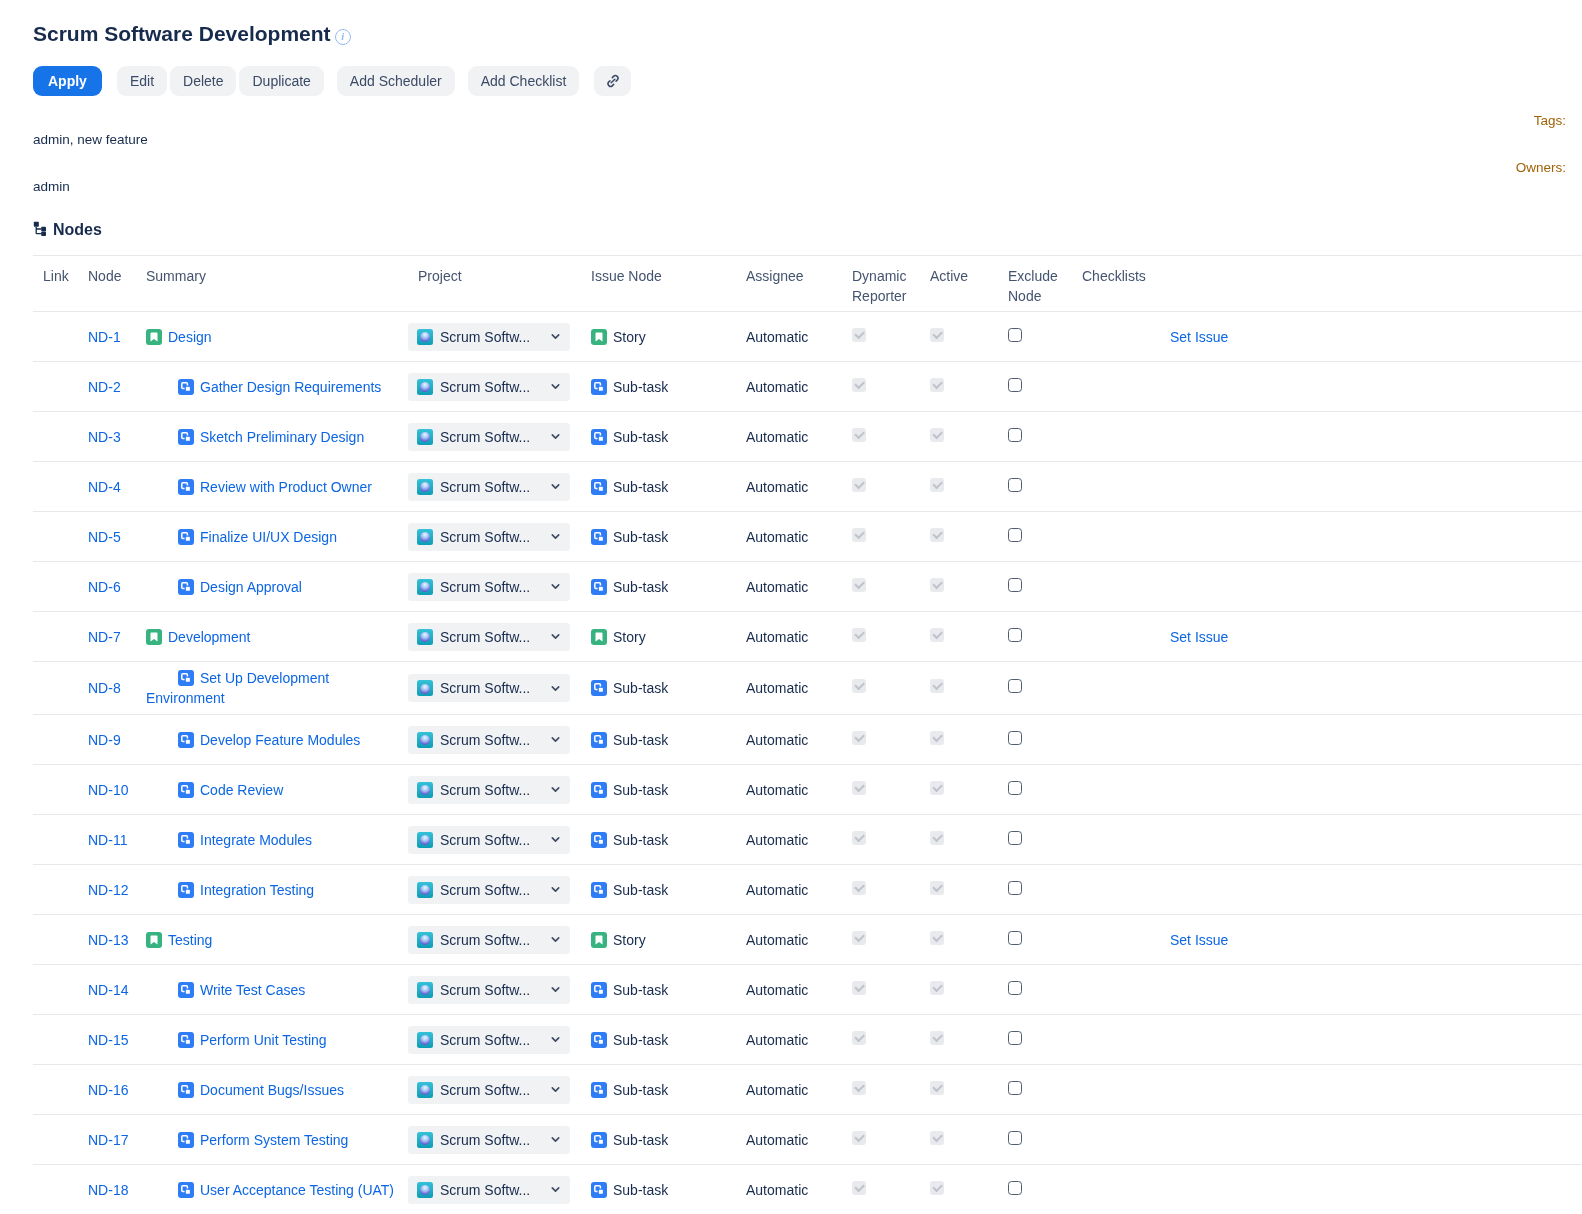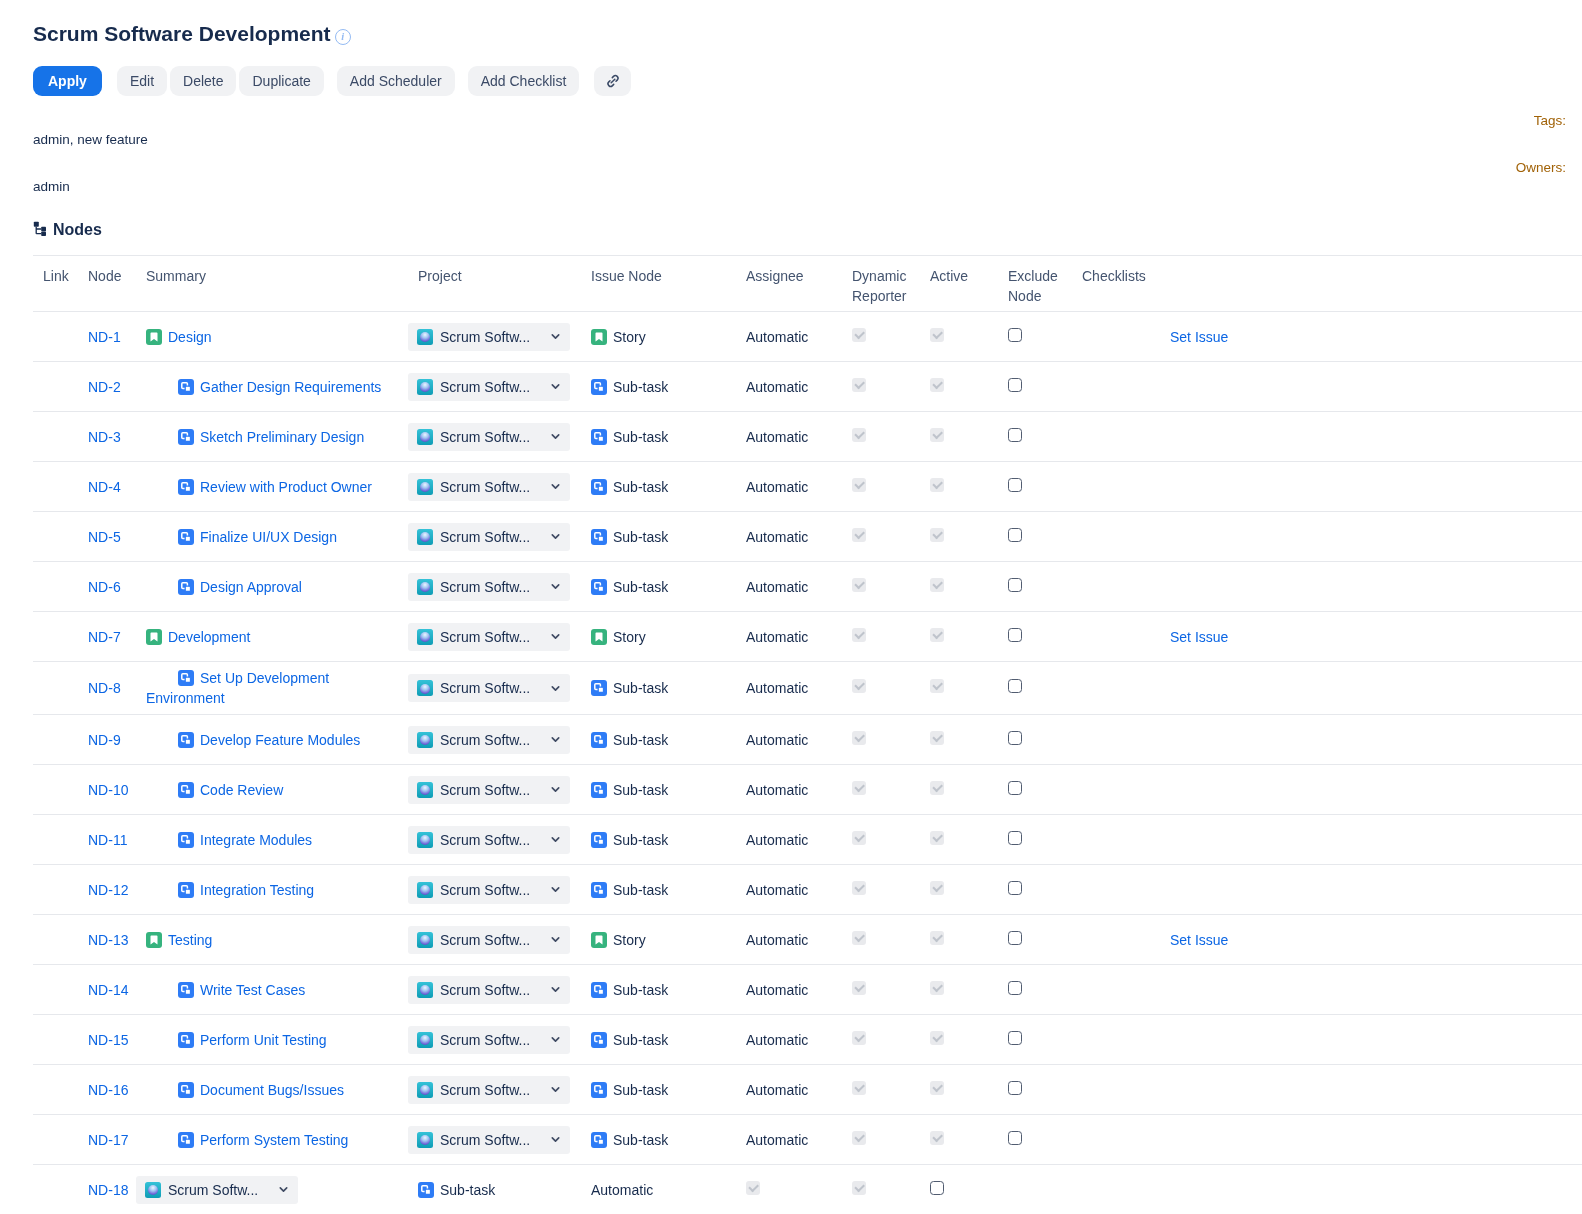--- a/index.html
+++ b/index.html
@@ -824,20 +824,25 @@
     <div class="cell checklist-cell">
       
     </div>
   </div>
 
   <div class="trow">
     <div class="cell"></div>
     <div class="cell">
       <a href="#">ND-18</a>
     </div>
+    <div class="cell summary-cell"><span class="indent"></span><svg class="icon16" viewBox="0 0 16 16">
+              <rect width="16" height="16" rx="3" fill="#2E7CF6"></rect>
+              <rect x="3.8" y="3.8" width="5.6" height="5.6" rx="1" fill="none" stroke="#fff" stroke-width="1.5"></rect>
+              <rect x="7.2" y="7.2" width="5.3" height="5.3" rx="1" fill="#fff" stroke="#2E7CF6" stroke-width="1.3"></rect>
+            </svg><a href="#">User Acceptance Testing (UAT)</a></div>
     <div class="cell project-cell">
       <button class="proj-select">
         <span class="proj-avatar"></span>
         <span class="proj-label">Scrum Softw...</span>
         <svg width="11" height="11" viewBox="0 0 12 12" fill="none" stroke="#404B63" stroke-width="1.8" stroke-linecap="round" stroke-linejoin="round">
                 <path d="M2.5 4.2l3.5 3.5 3.5-3.5"></path>
               </svg>
       </button>
     </div>
     <div class="cell"><svg class="icon16" viewBox="0 0 16 16">

